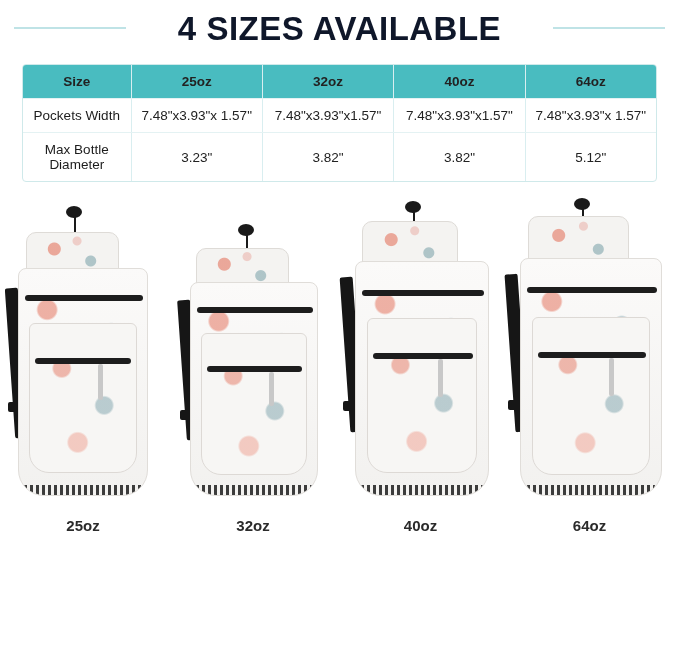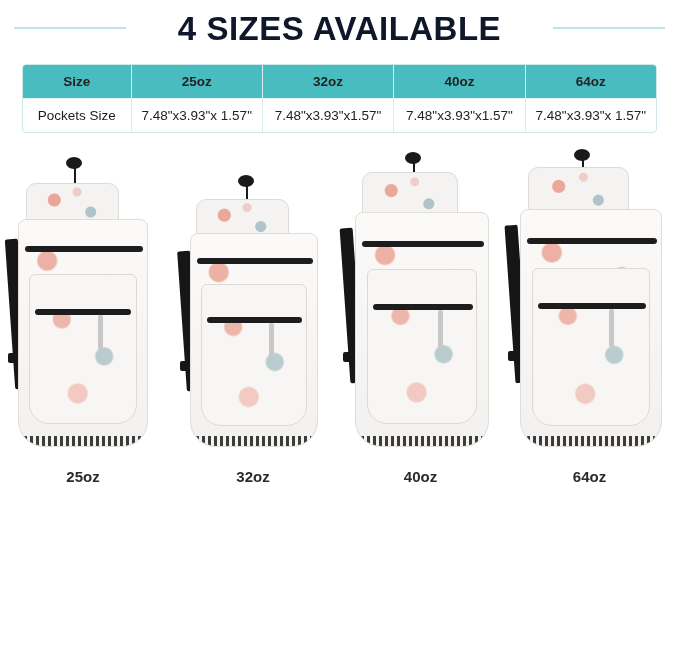--- a/index.html
+++ b/index.html
@@ -201,25 +201,32 @@
       <tr>
         <th class="col-label">Size</th>
         <th class="col-data">25oz</th>
         <th class="col-data">32oz</th>
         <th class="col-data">40oz</th>
         <th class="col-data">64oz</th>
       </tr>
     </thead>
     <tbody>
       <tr>
-        <td class="rowhead">Pockets Size</td>
+        <td class="rowhead">Pockets Width</td>
         <td>7.48"x3.93"x 1.57"</td>
         <td>7.48"x3.93"x1.57"</td>
         <td>7.48"x3.93"x1.57"</td>
         <td>7.48"x3.93"x 1.57"</td>
+      </tr>
+      <tr>
+        <td class="rowhead">Max Bottle Diameter</td>
+        <td>3.23"</td>
+        <td>3.82"</td>
+        <td>3.82"</td>
+        <td>5.12"</td>
       </tr>
     </tbody>
   </table>
 </div>
 
 <div class="products">
 
   <div class="product" style="left:8px; width:150px; height:290px;">
     <div class="bag" style="width:150px; height:290px;">
       <div class="strap" style="left:2px; top:82px; width:13px; height:150px; transform:rotate(-4deg);"></div>

